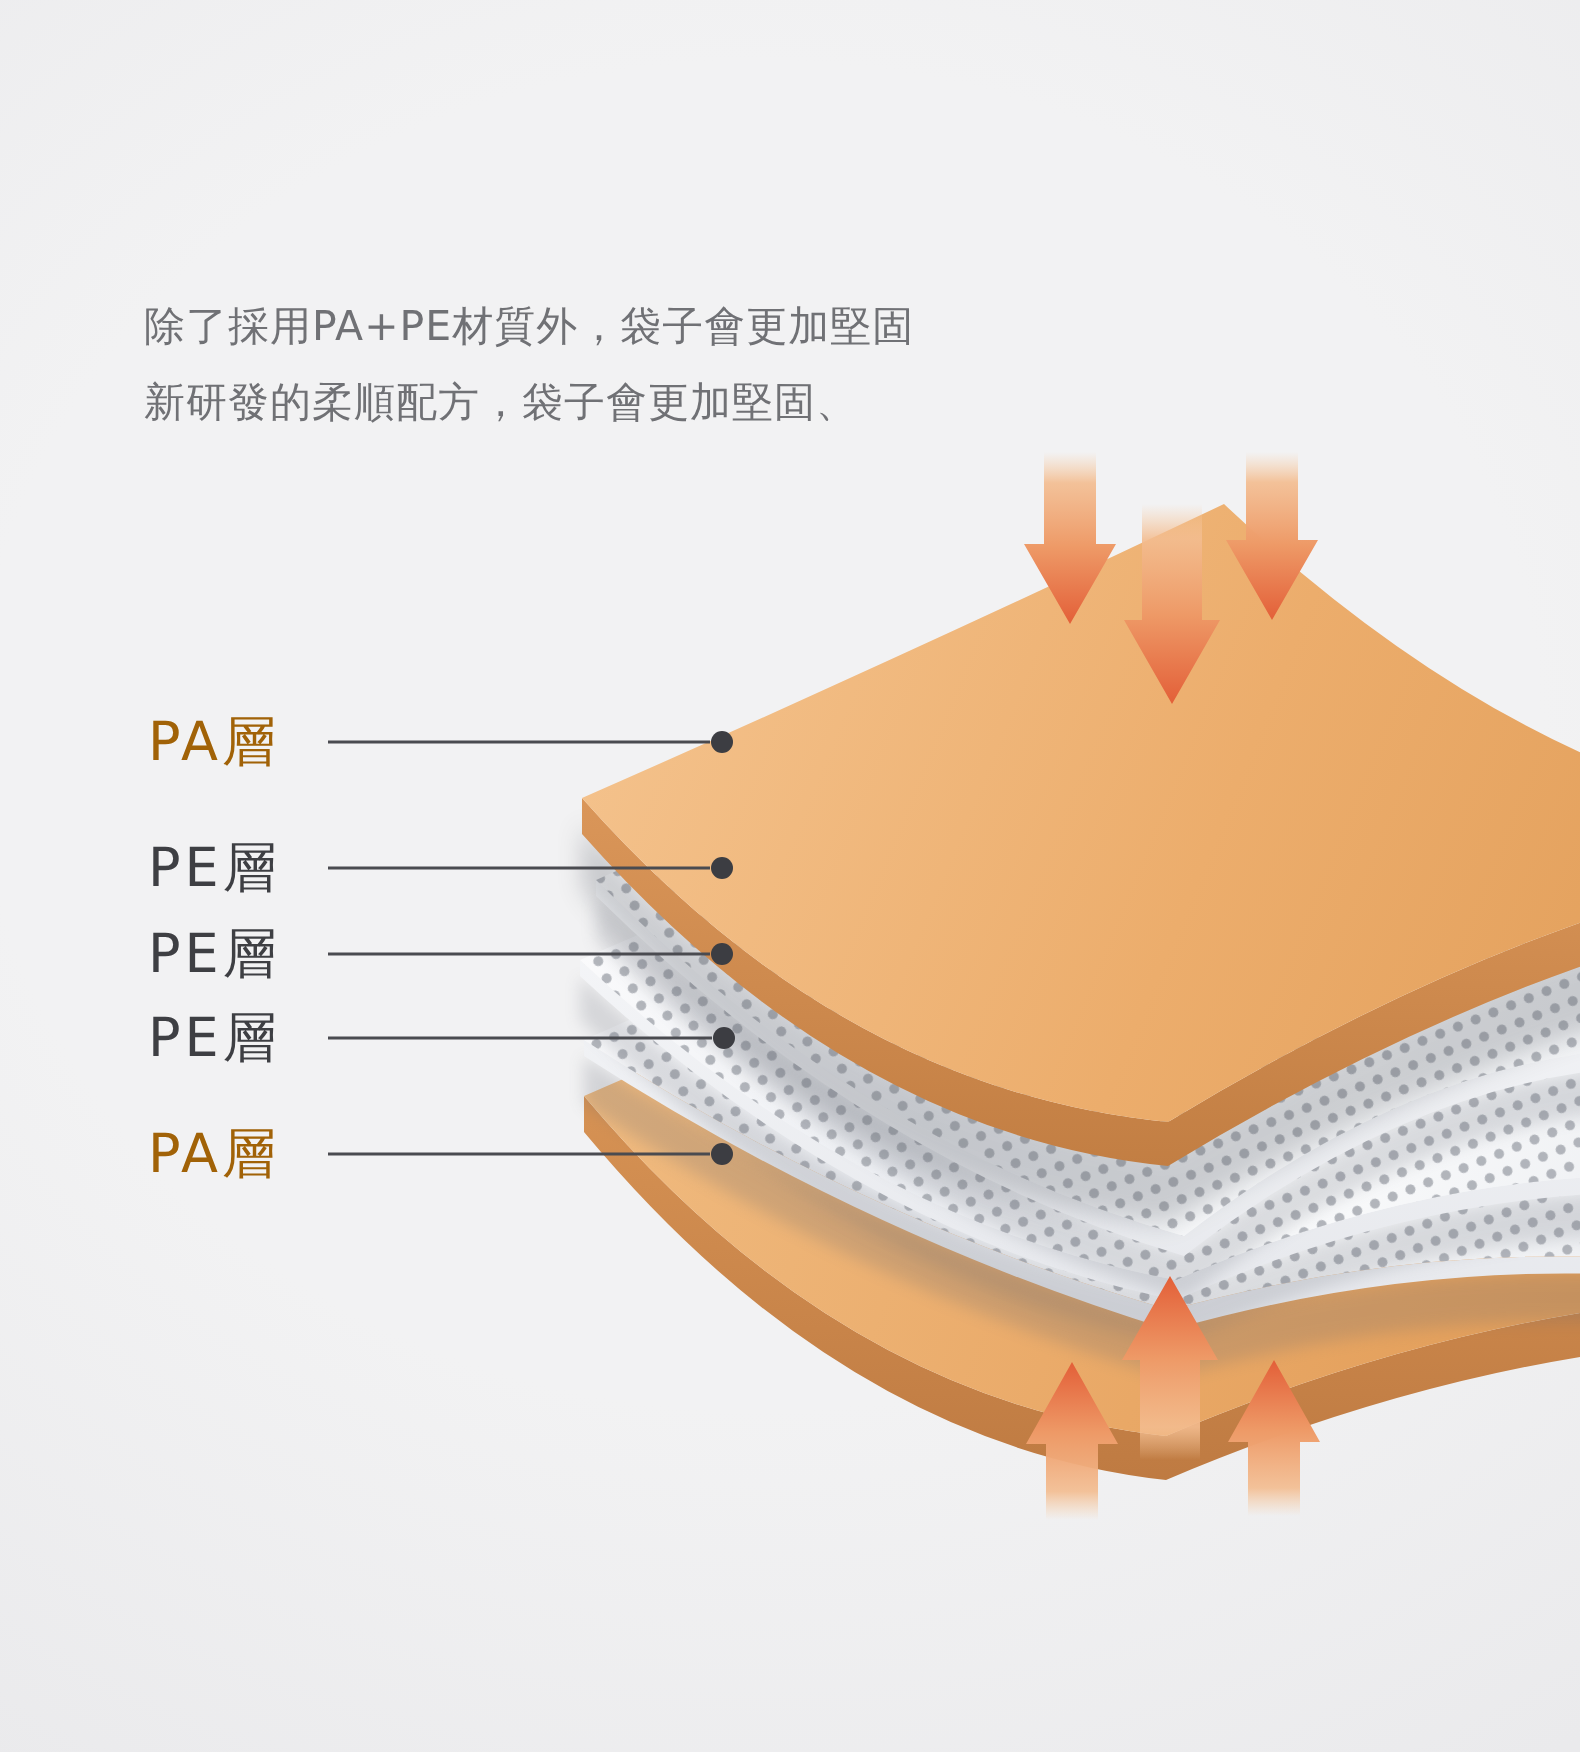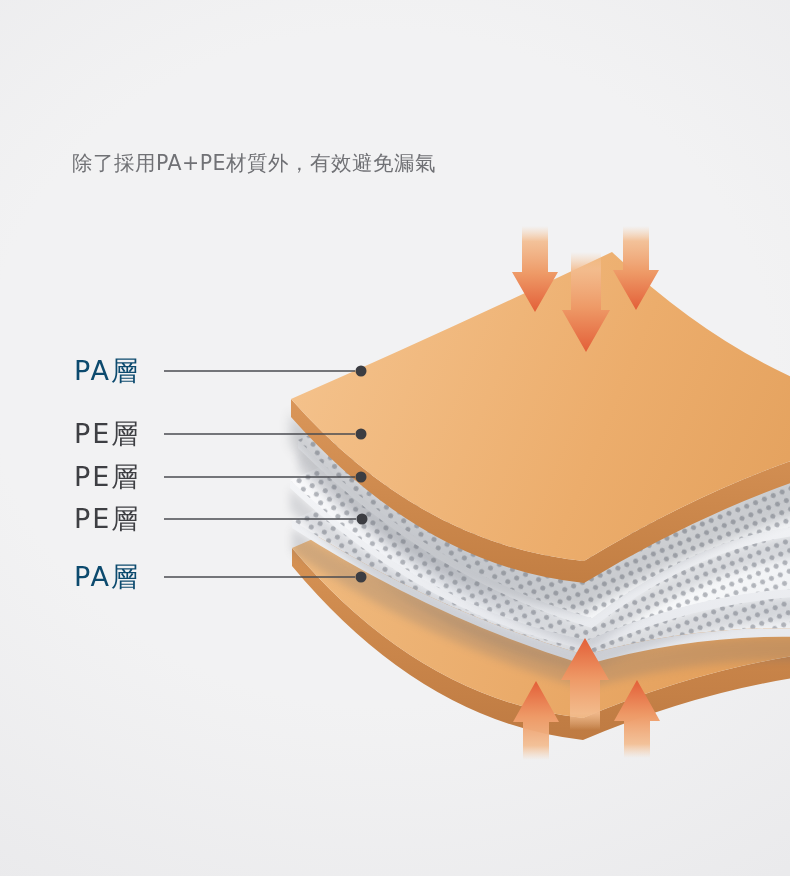--- a/index.html
+++ b/index.html
@@ -13,21 +13,21 @@
   .page-title{
     position:absolute;left:72px;top:76px;
     font-size:31px;font-weight:400;color:#8B8C8E;letter-spacing:16px;white-space:nowrap;
   }
   .desc{position:absolute;left:72px;top:144px;color:#707175;font-size:20.5px;line-height:38px;letter-spacing:0.5px;}
   .desc div{white-space:nowrap;}
   .layer-label{
     position:absolute;left:74px;height:38px;display:flex;align-items:center;
     font-size:27px;font-weight:500;letter-spacing:2px;white-space:nowrap;
   }
-  .label-pa{color:#0c4a6e;}
+  .label-pa{color:#a16207;}
   .label-pe{color:#3E3F43;text-align:center;}
   .ll-1{top:352px;}
   .ll-2{top:415px;}
   .ll-3{top:458px;}
   .ll-4{top:500px;}
   .ll-5{top:558px;}
 </style>
 </head>
 <body>
 
@@ -146,21 +146,22 @@
       <circle cx="361" cy="371" r="5.5"></circle>
       <circle cx="361" cy="434" r="5.5"></circle>
       <circle cx="361" cy="477" r="5.5"></circle>
       <circle cx="362" cy="519" r="5.5"></circle>
       <circle cx="361" cy="577" r="5.5"></circle>
     </g>
   </svg>
 
 
   <div class="desc">
-    <div>除了採用PA+PE材質外，有效避免漏氣</div>
+    <div>除了採用PA+PE材質外，袋子會更加堅固</div>
+    <div>新研發的柔順配方，袋子會更加堅固、</div>
   </div>
 
   <div class="layer-label label-pa ll-1">PA層</div>
   <div class="layer-label label-pe ll-2">PE層</div>
   <div class="layer-label label-pe ll-3">PE層</div>
   <div class="layer-label label-pe ll-4">PE層</div>
   <div class="layer-label label-pa ll-5">PA層</div>
 
 </div>
 

